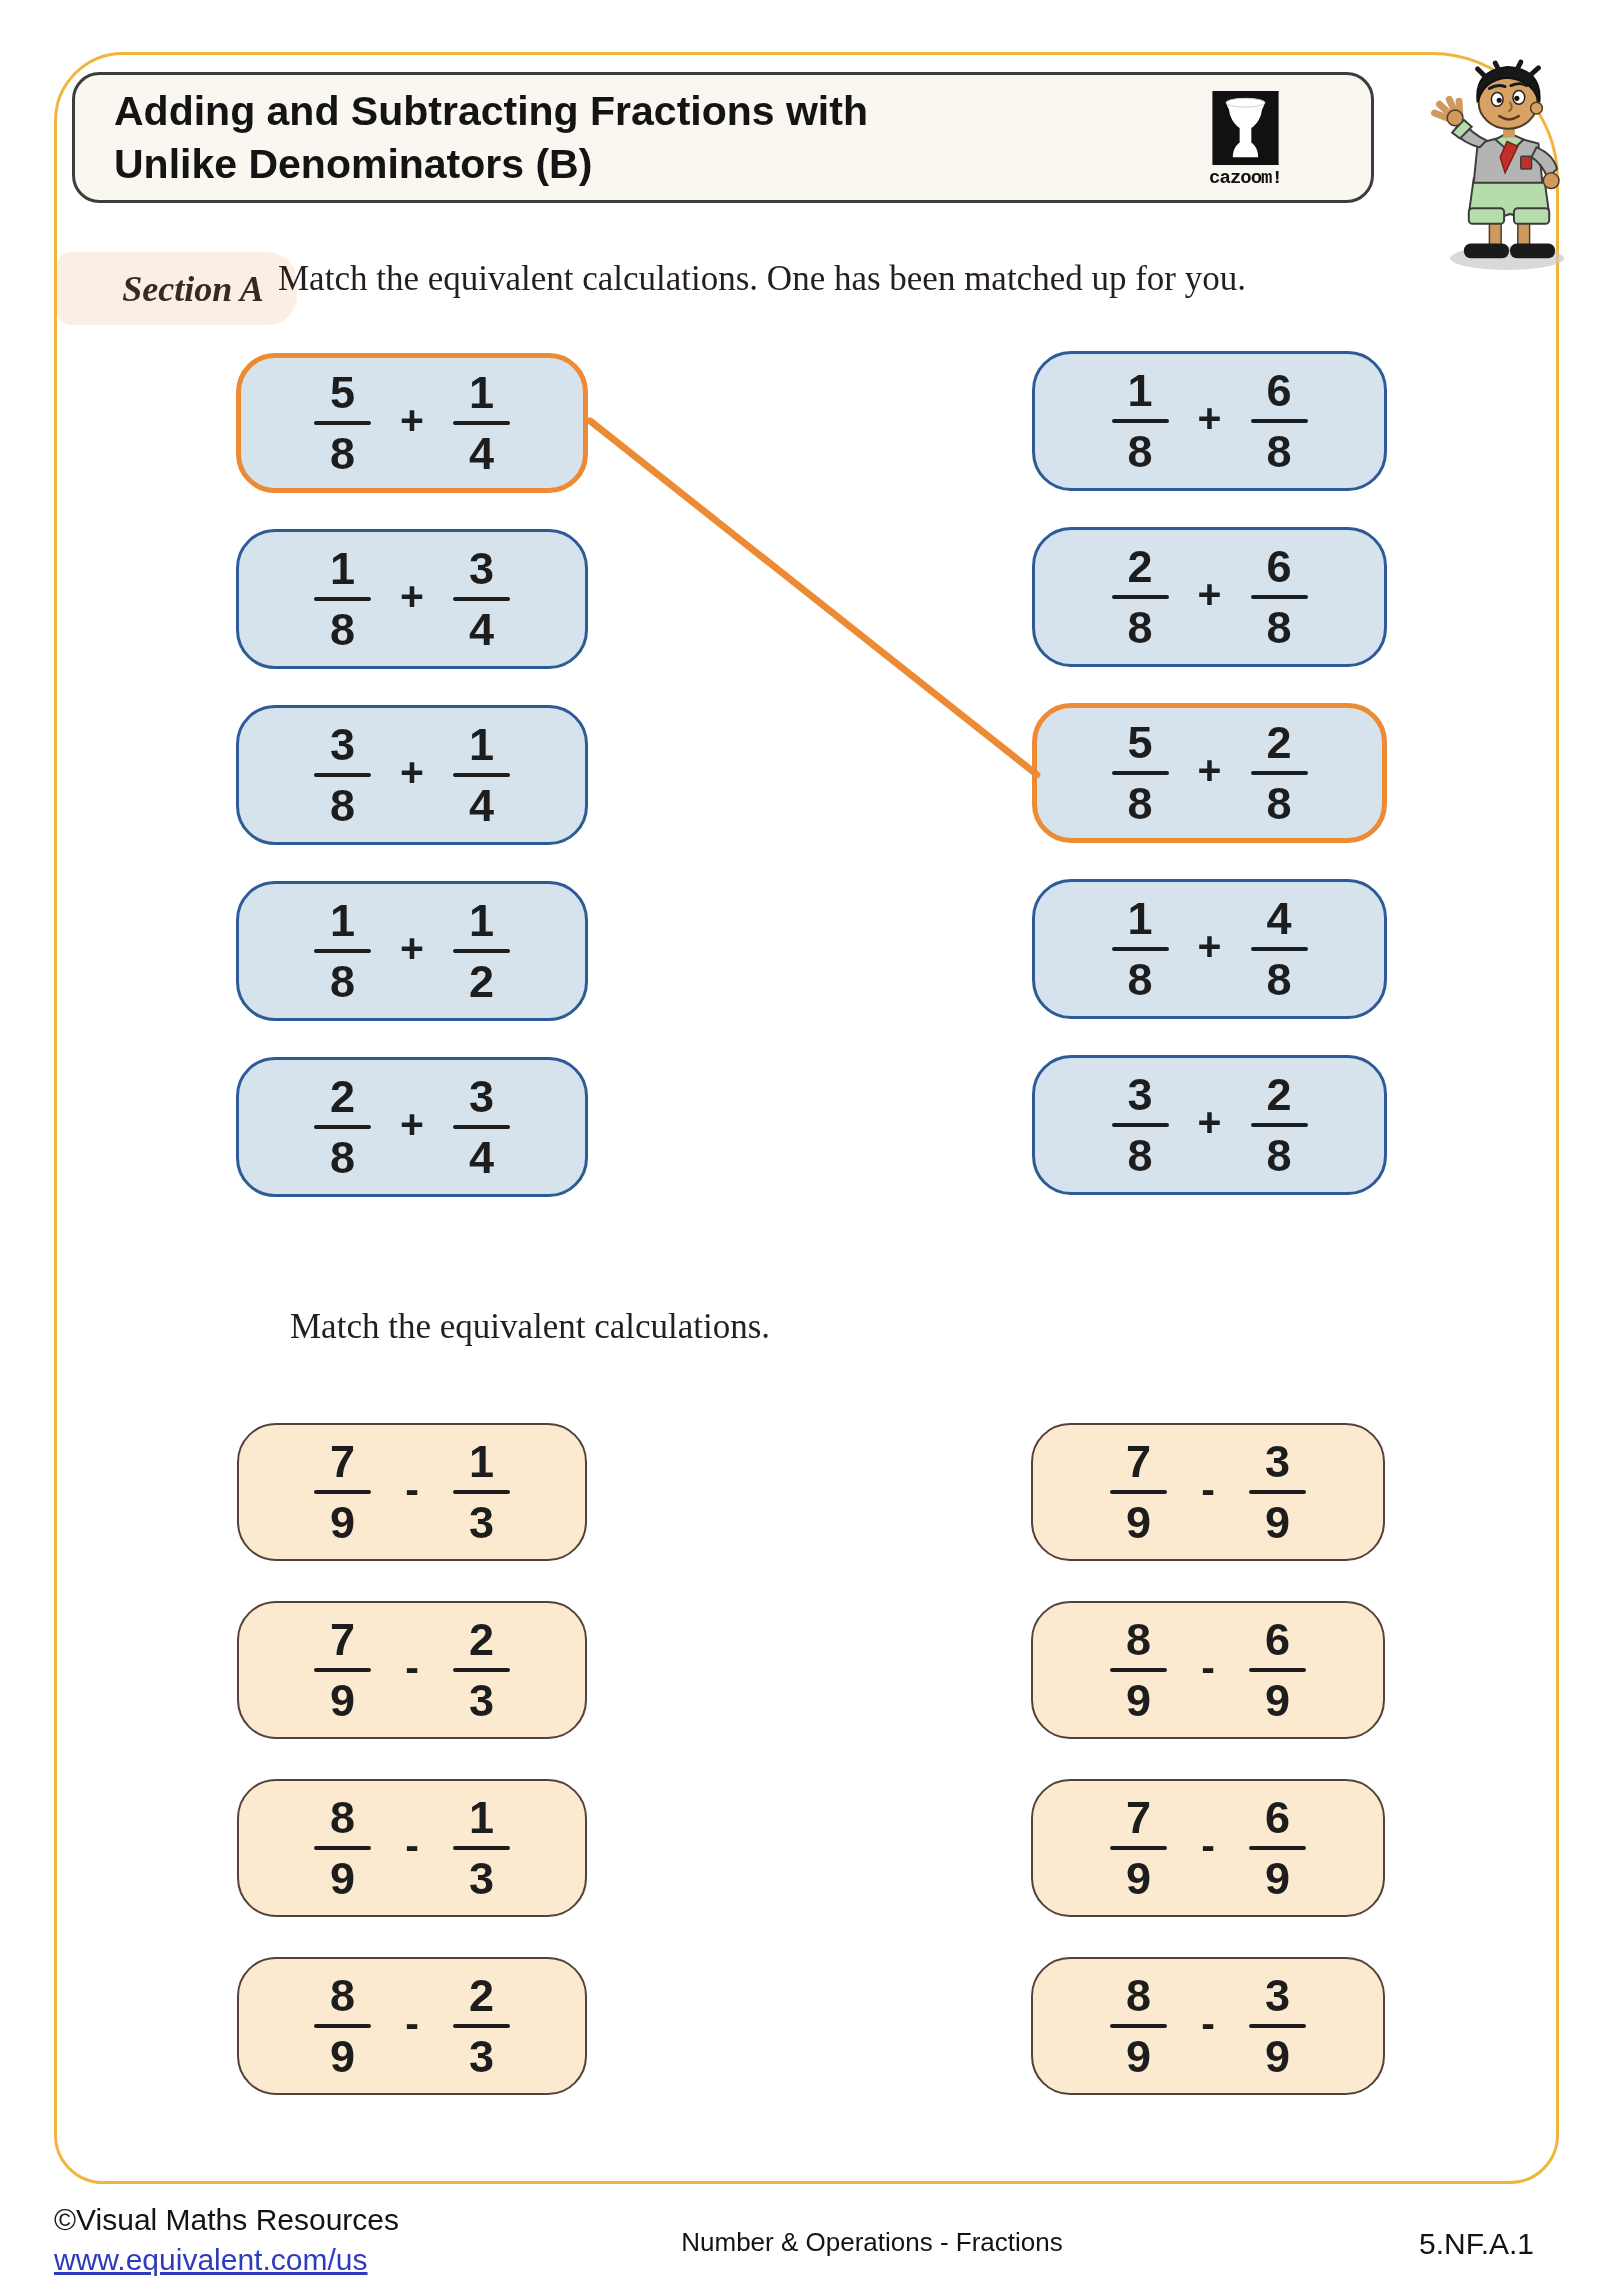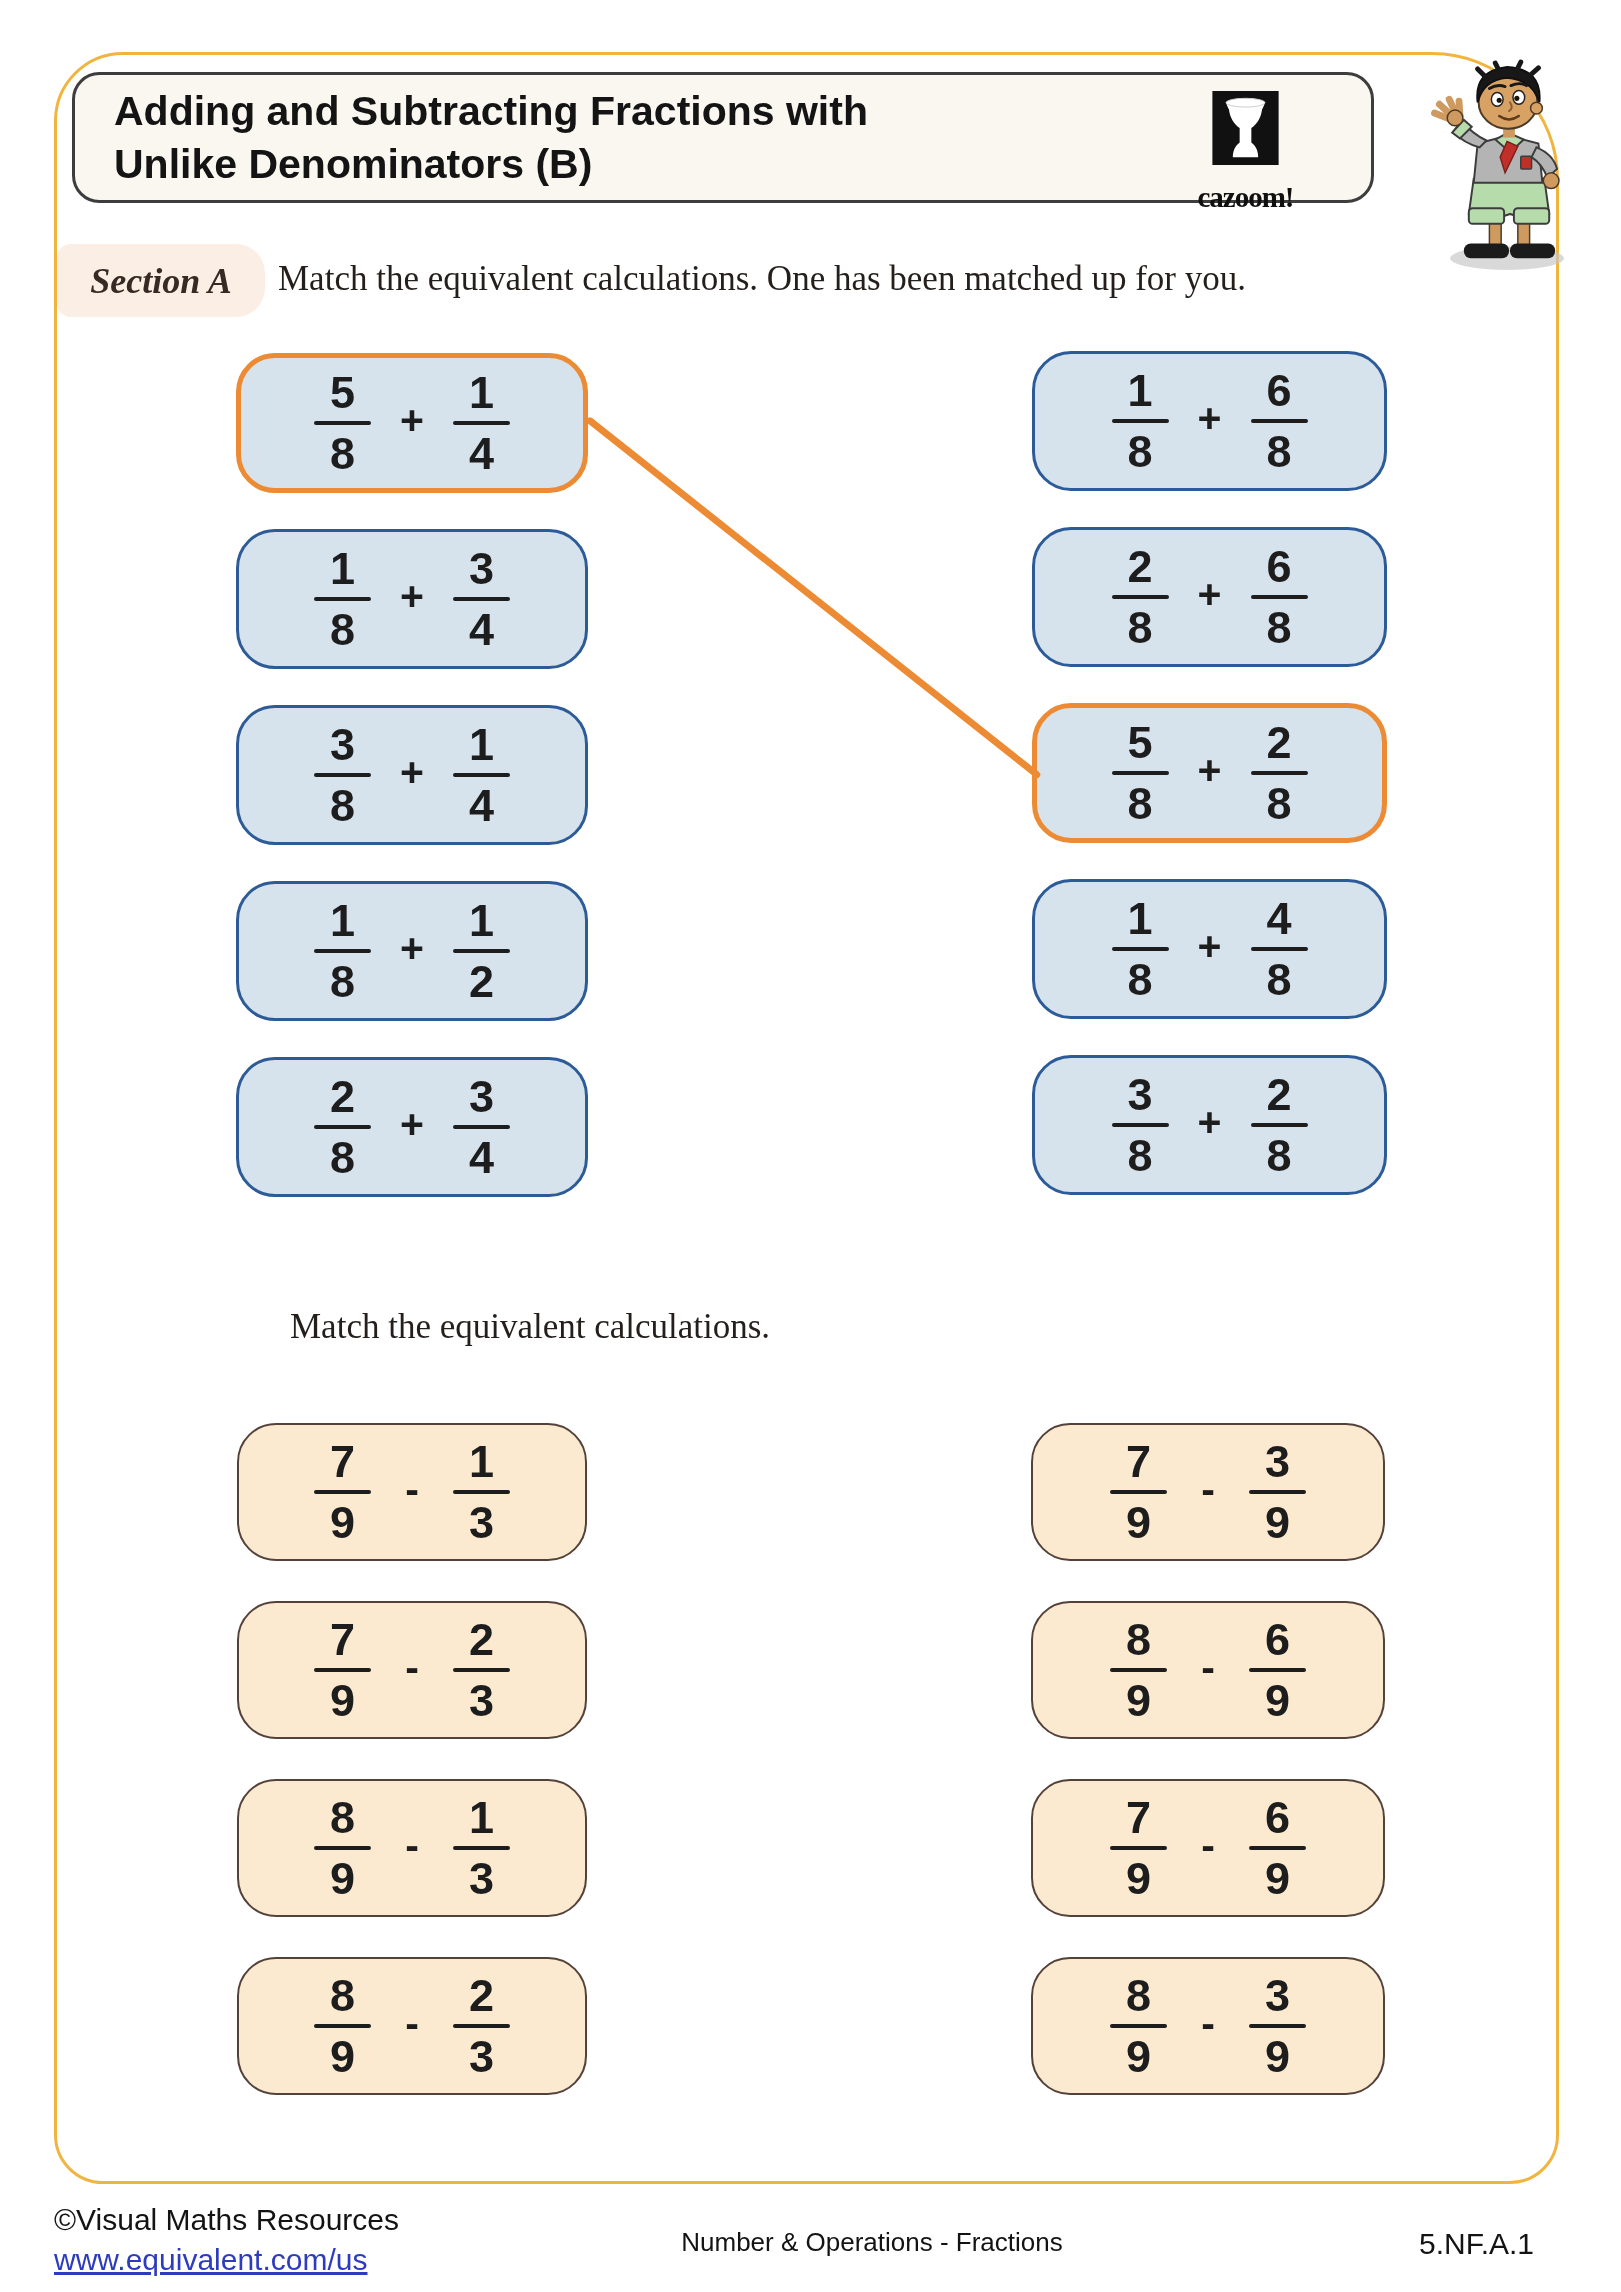--- a/index.html
+++ b/index.html
@@ -11,33 +11,33 @@
     border:3.9px solid var(--page-border,#f1b53f);
     border-radius:69px 127px 49px 49px;}
 
   
   .title-box{position:absolute;left:72px;top:72px;width:1296px;height:125px;
     background:var(--title-fill,#f9f7ef);border:3.9px solid #3d3d3d;border-radius:27.4px;}
   .title-text{position:absolute;left:39px;top:9.8px;font-size:41px;font-weight:bold;
     line-height:1.3;color:#141414;letter-spacing:0px;}
   .logo{position:absolute;right:57px;top:15.7px;width:137px;text-align:center;}
   .logo-mark{display:block;margin:0 auto;}
-  .logo-word{display:block;margin-top:16px;font-family:Liberation Serif, serif;font-weight:bold;
-    font-size:29px;color:#101010;letter-spacing:-1px;}
+  .logo-word{display:block;margin-top:2px;font-family:Liberation Mono, monospace;font-weight:bold;
+    font-size:19px;color:#101010;letter-spacing:-1px;}
 
   
   .mascot{position:absolute;left:1409px;top:55px;width:201px;height:221px;}
 
   
   .section-label{position:absolute;height:73px;background:var(--section-label-bg,#fbeee4);
     border-radius:13.7px 29px 29px 13.7px;display:flex;align-items:center;justify-content:center;
     font-family:"Liberation Serif",serif;font-style:italic;font-weight:bold;font-size:36px;color:#352a24;}
   .section-instruction{position:absolute;height:73px;display:flex;align-items:center;
     font-family:"Liberation Serif",serif;font-size:35px;color:#241f1c;}
-  .label-a{left:57px;top:244px;width:208px;}
+  .label-a{left:57px;top:252px;width:208px;padding-left:32px;}
   .instr-a{left:278px;top:242px;}
   .label-b{left:57px;top:1290px;width:214px;}
   .instr-b{left:290px;top:1290px;}
 
   
   .col{position:absolute;}
   .col-a-left{left:236px;top:353px;width:352px;}
   .col-a-right{left:1032px;top:351px;width:355px;}
   .col-b-left{left:237px;top:1423px;width:350px;}
   .col-b-right{left:1031px;top:1423px;width:354px;}

